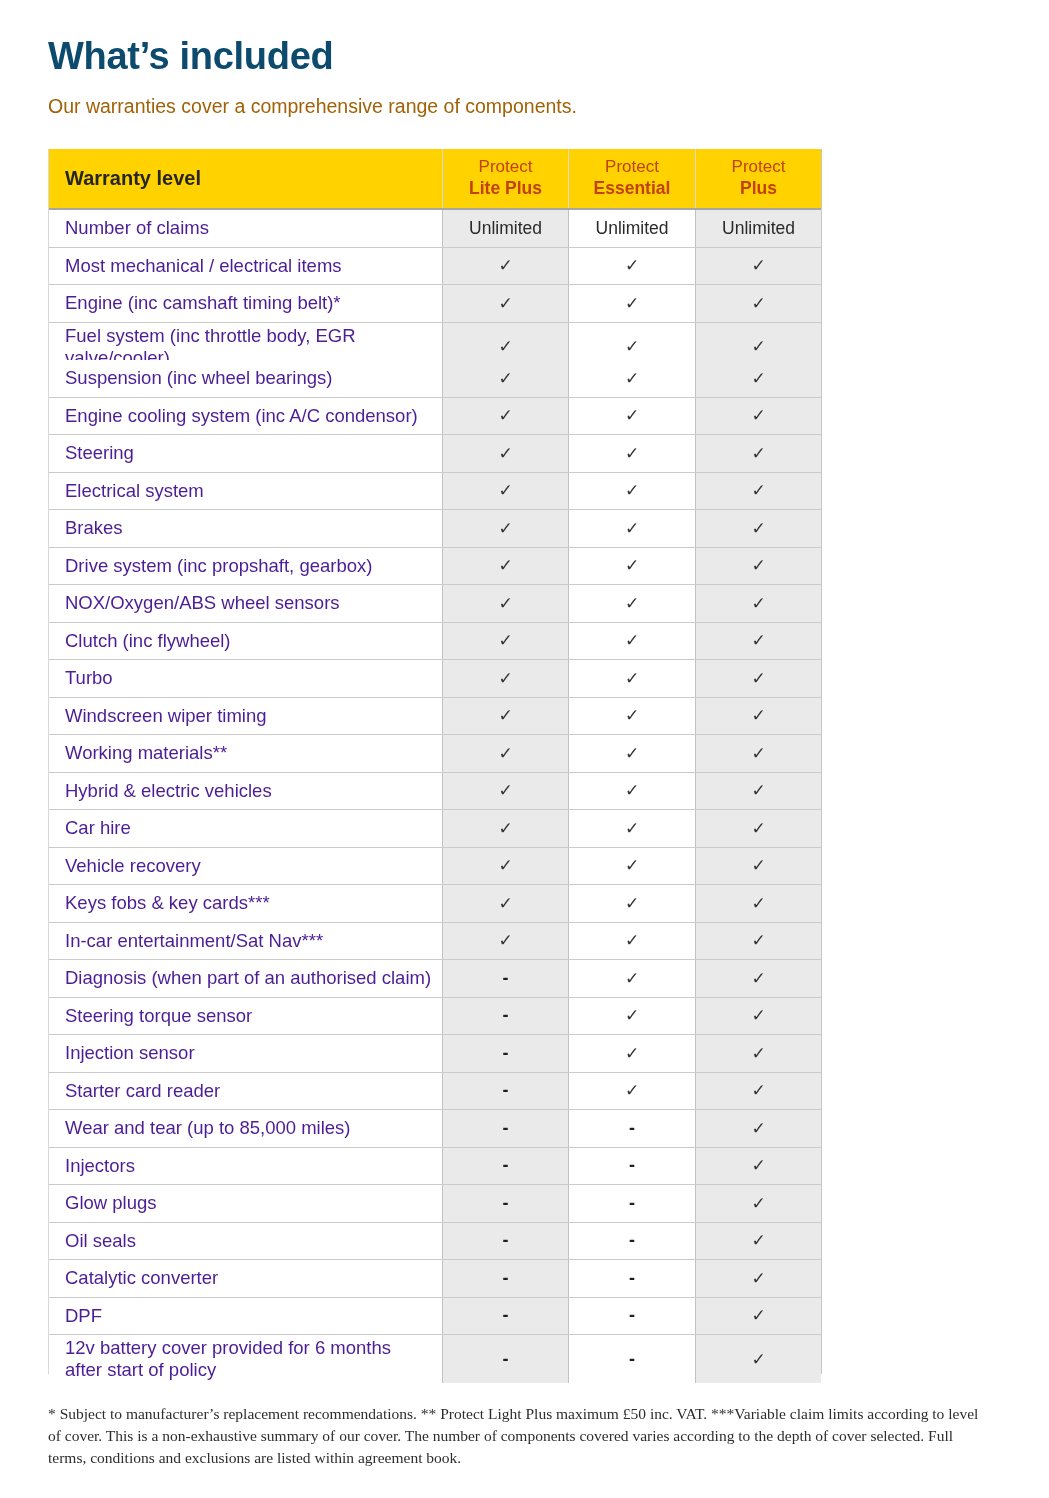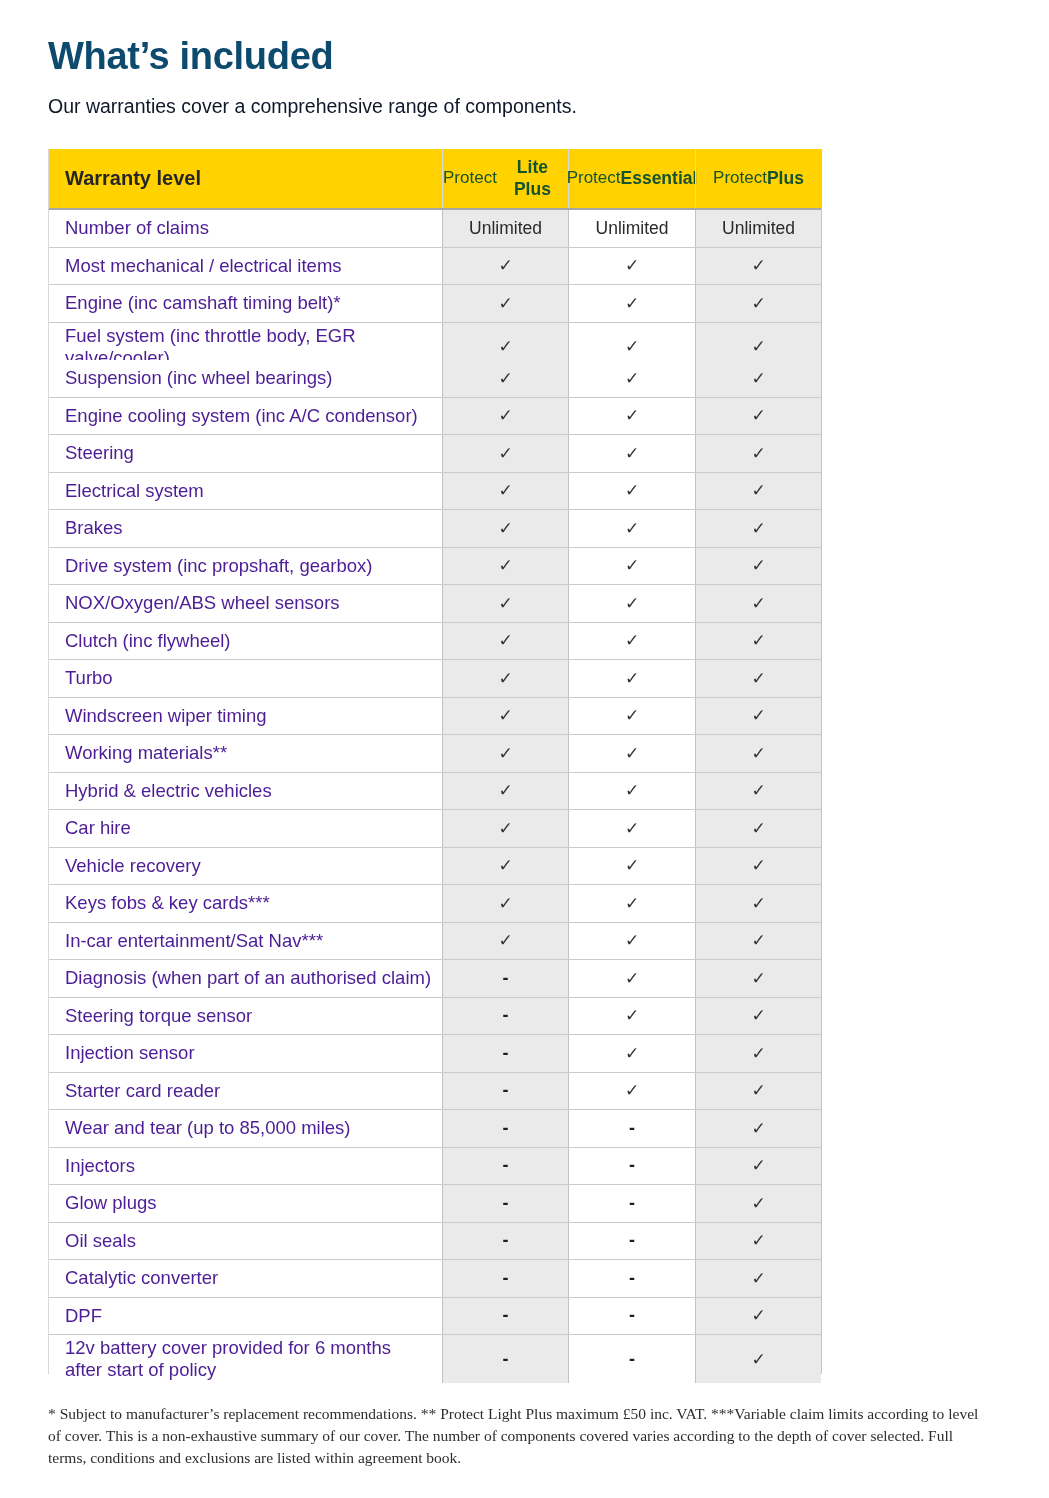--- a/index.html
+++ b/index.html
@@ -14,21 +14,21 @@
 
   .page-title {
     font-size: 38px;
     font-weight: bold;
     letter-spacing: -0.3px;
     color: #0c4a6e;
   }
   .page-subtitle {
     margin-top: 17px;
     font-size: 19.5px;
-    color: #0f172a;
+    color: #a16207;
   }
 
   .tbl {
     margin-top: 31px;
     width: 774px;
     border-left: 1px solid #d9d9d9;
     border-right: 1px solid #c6c6c6;
     border-bottom: 1px solid #c9c9c9;
   }
   .trow {
@@ -40,25 +40,25 @@
     height: 61px;
     border-bottom: 2px solid #a6a6a6;
   }
   .thead .hlabel {
     display: flex; align-items: center;
     padding-left: 16px;
     font-size: 20px; font-weight: bold;
     color: #262626;
   }
   .thead .hcol {
-    display: flex; 
+    display: flex; flex-direction: column;
     align-items: center; justify-content: center;
     border-left: 1px solid #d8d8d8;
     text-align: center;
-    color: #14532d;
+    color: #c2410c;
     line-height: 1.22;
   }
   .thead .hcol .l1 { font-size: 17px; font-weight: normal; }
   .thead .hcol .l2 { font-size: 17.5px; font-weight: bold; }
 
   .row { height: 37.5px; border-bottom: 1px solid #cbcbcb; }
   .row:last-child { border-bottom: none; }
   .cell-label {
     display: flex; align-items: center;
     padding: 2px 10px 2px 16px;

